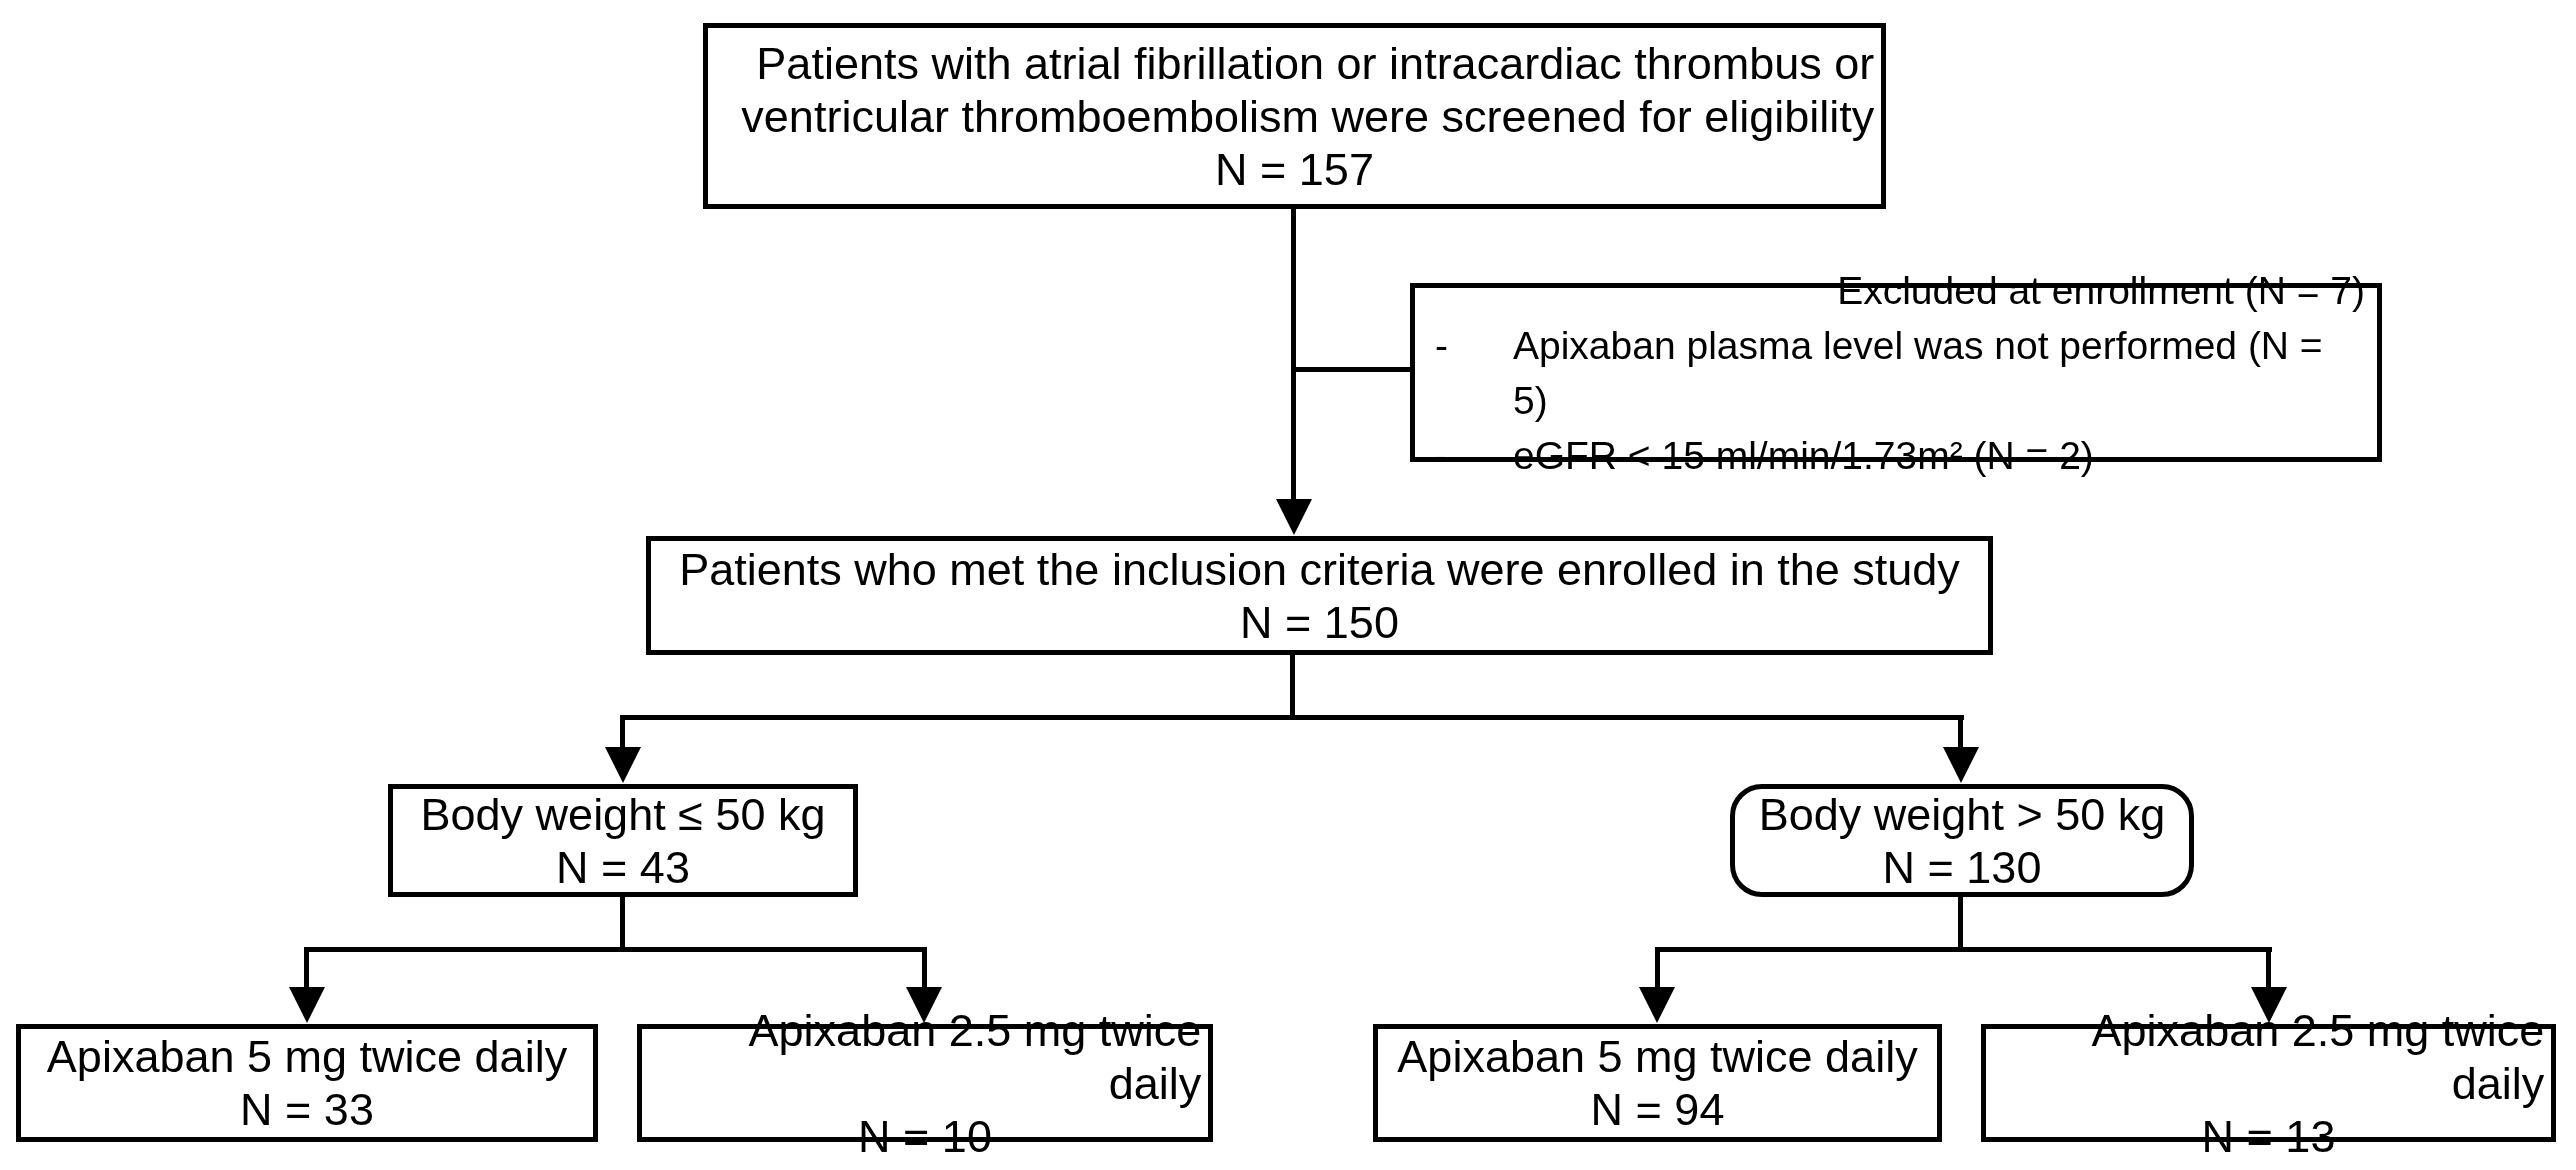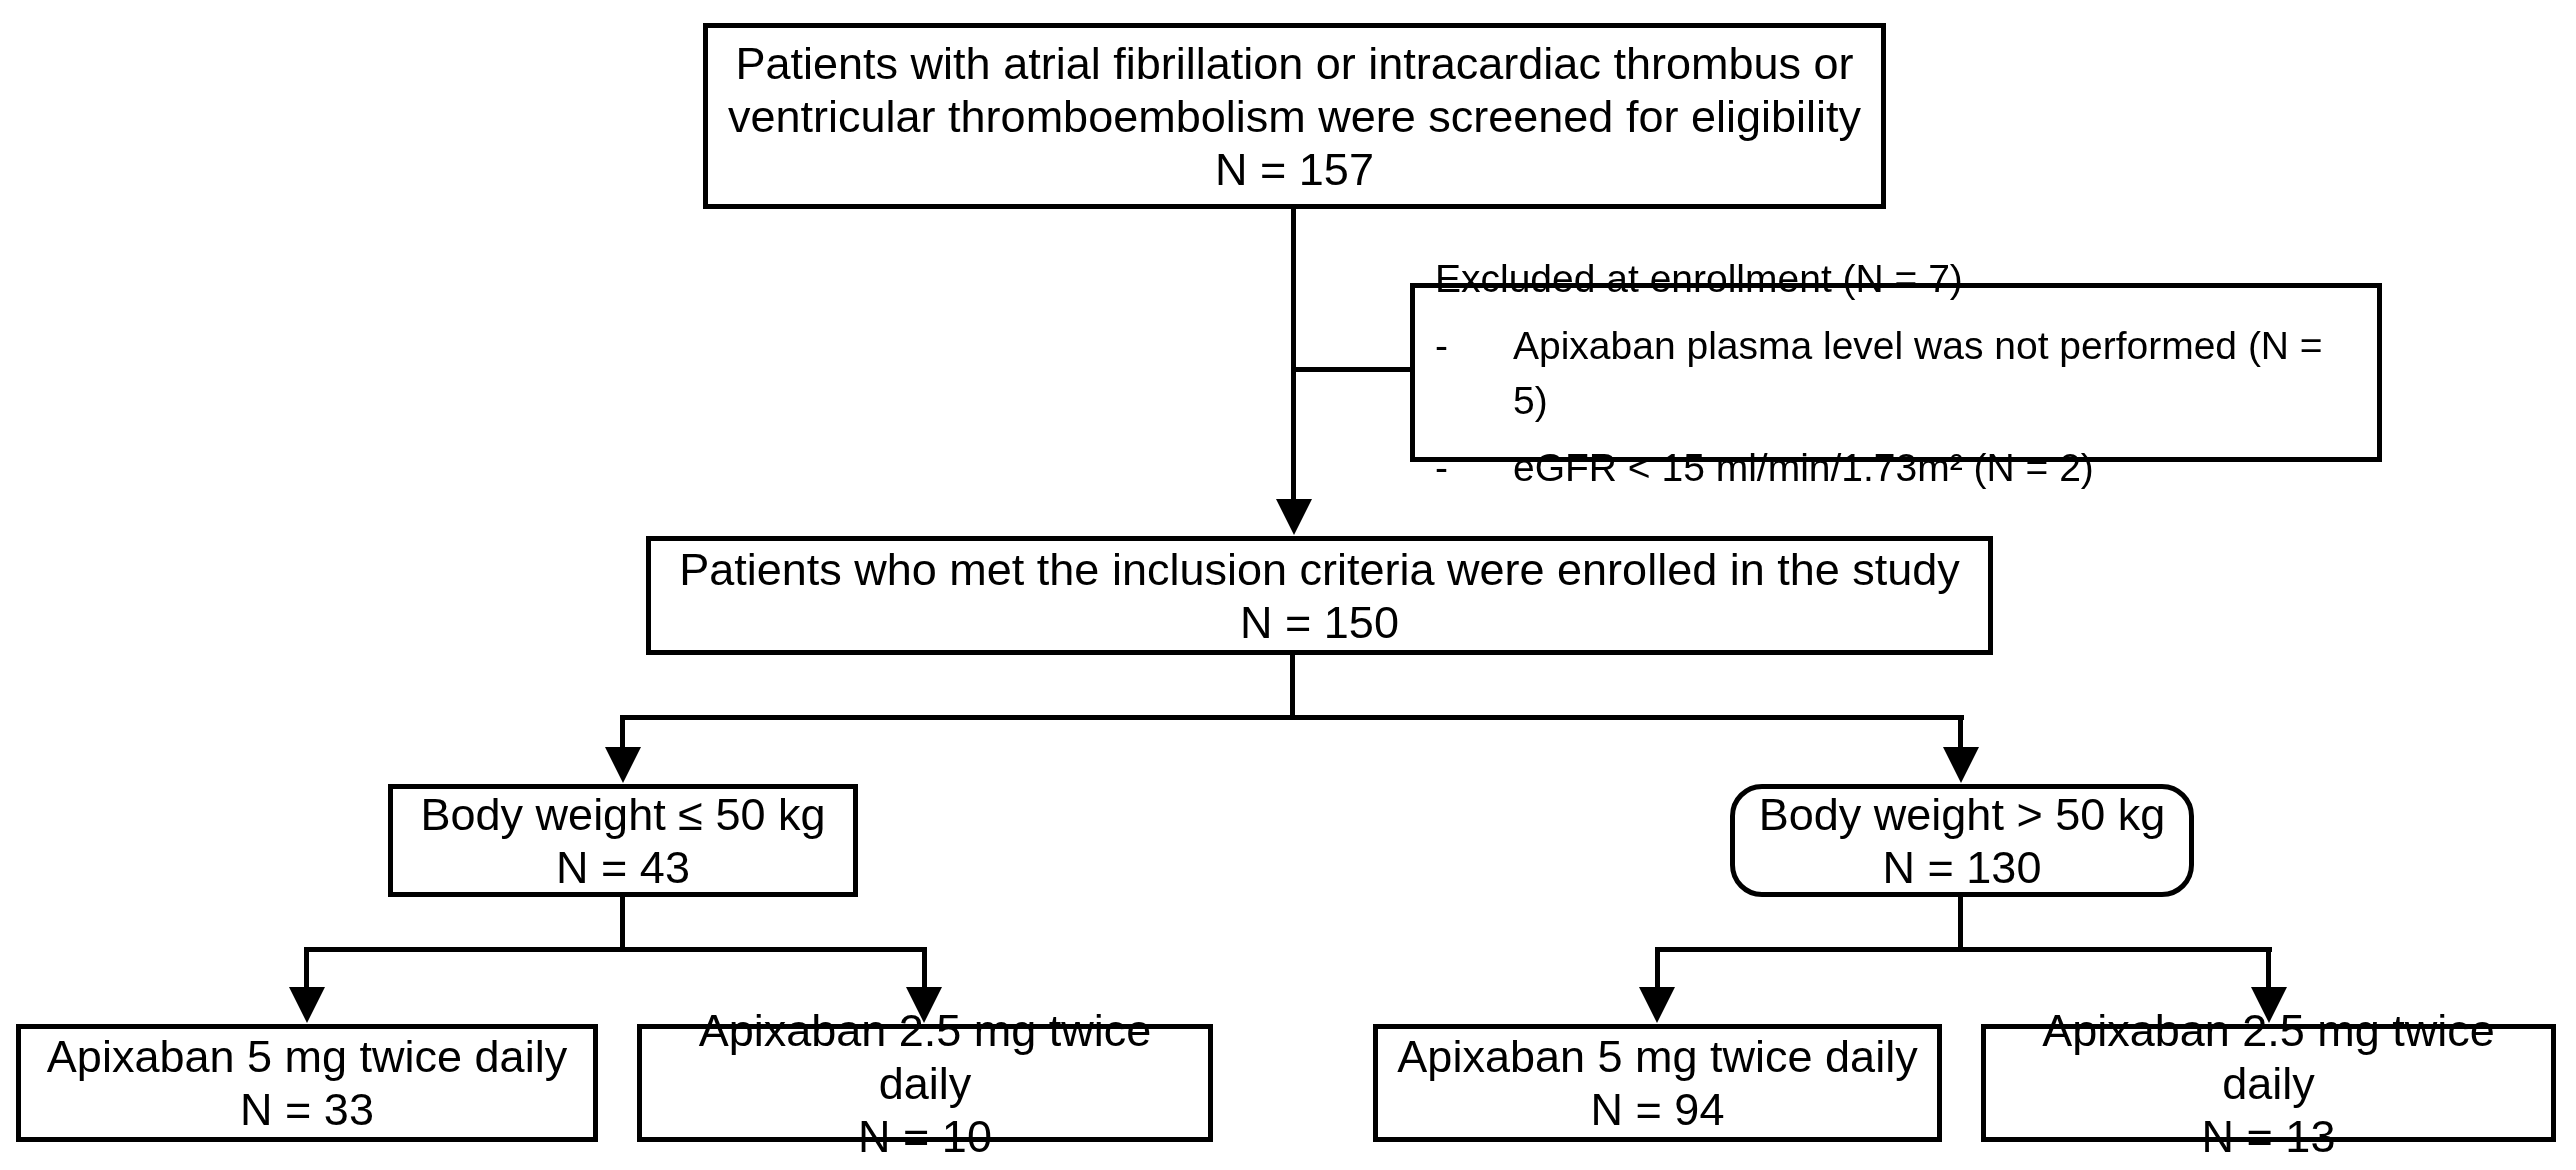--- a/index.html
+++ b/index.html
@@ -23,27 +23,27 @@
     background: #ffffff;
     display: flex;
     flex-direction: column;
     align-items: center;
     justify-content: center;
     text-align: center;
     font-size: 45px;
     line-height: 53px;
     padding: 0 6.7px;
   }
-  .box .line { display: block; }
+  .box .line { display: block; text-align: right; }
 
   #box-screened     { left: 703px; top: 23px;   width: 1183px; height: 186px; }
   #box-excluded     { left: 1410px; top: 283px;  width: 972px; height: 179px;
                       align-items: stretch; text-align: left;
                       font-size: 39px; line-height: 55px;
-                      padding: 0 12px 0 20px; gap: 12px; }
+                      padding: 0 12px 0 20px; }
   #box-enrolled     { left: 620px;  top: 536px;  width: 1347px; height: 119px; margin-left: 26px; }
   #box-weight-low   { left: 388px;  top: 784px; width: 470px;  height: 113px; }
   #box-weight-high  { left: 1730px; top: 784px; width: 464px;  height: 113px; border-radius: 32px; }
   #box-apix5-low    { left: 16px;   top: 1024px; width: 582px;  height: 118px; }
   #box-apix25-low   { left: 637px;  top: 1024px; width: 576px;  height: 118px; }
   #box-apix5-high   { left: 1373px; top: 1024px; width: 569px;  height: 118px; }
   #box-apix25-high  { left: 1981px; top: 1024px; width: 575px;  height: 118px; }
 
   .bullet-row { display: flex; align-items: baseline; }
   .bullet-dash { flex: none; width: 78px; }

